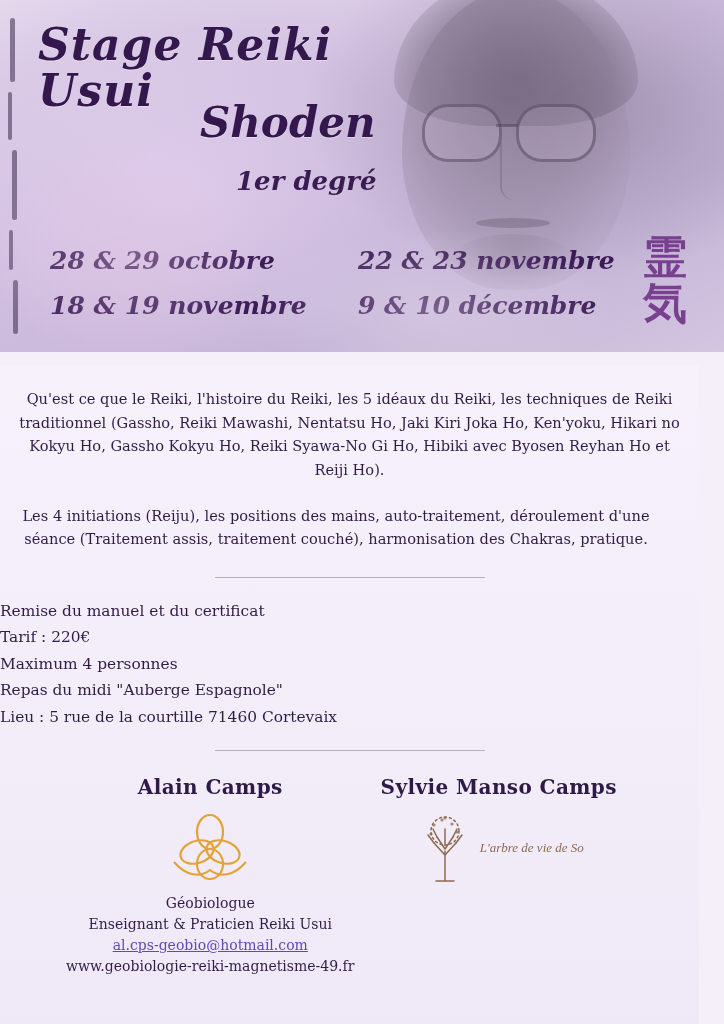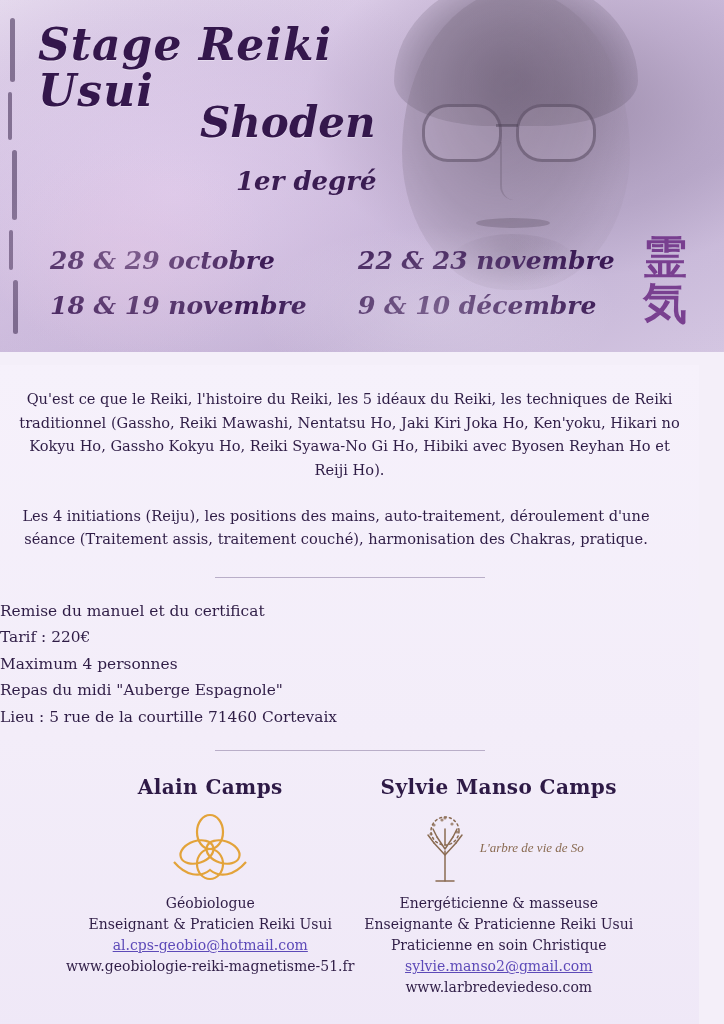--- a/index.html
+++ b/index.html
@@ -351,21 +351,21 @@
               <ellipse cx="46" cy="52" rx="13" ry="15"></ellipse>
               <path d="M10 50 C 22 64, 36 66, 46 58 C 56 66, 70 64, 82 50"></path>
             </g>
           </svg>
         </div>
 
         <div class="col-lines">
           <div>Géobiologue</div>
           <div>Enseignant &amp; Praticien Reiki Usui</div>
           <div class="mail">al.cps-geobio@hotmail.com</div>
-          <div class="site">www.geobiologie-reiki-magnetisme-51.fr</div>
+          <div class="site">www.geobiologie-reiki-magnetisme-49.fr</div>
         </div>
       </div>
 
       <div class="col">
         <div class="col-name">Sylvie Manso Camps</div>
 
         <div class="logo-box">
           <svg width="62" height="74" viewBox="0 0 62 74" aria-hidden="true">
             <g stroke="#8a6b52" fill="none" stroke-width="1.5" stroke-linecap="round">
               <path d="M31 70 L31 40"></path>
@@ -380,24 +380,17 @@
                 <circle cx="28" cy="9" r="1.6"></circle>
               <circle cx="38" cy="13" r="1.6"></circle>
                 <circle cx="43" cy="21" r="1.6"></circle>
               <circle cx="17" cy="23" r="1.6"></circle>
                 <circle cx="31" cy="7" r="1.6"></circle>
             </g>
           </svg>
           <span class="logo-tree-text">L'arbre de vie de So</span>
         </div>
 
-        <div class="col-lines">
-          <div>Energéticienne &amp; masseuse</div>
-          <div>Enseignante &amp; Praticienne Reiki Usui</div>
-          <div>Praticienne en soin Christique</div>
-          <div class="mail">sylvie.manso2@gmail.com</div>
-          <div class="site">www.larbredeviedeso.com</div>
-        </div>
       </div>
 
     </div>
   </div>
 </div>
 
 </body></html>

